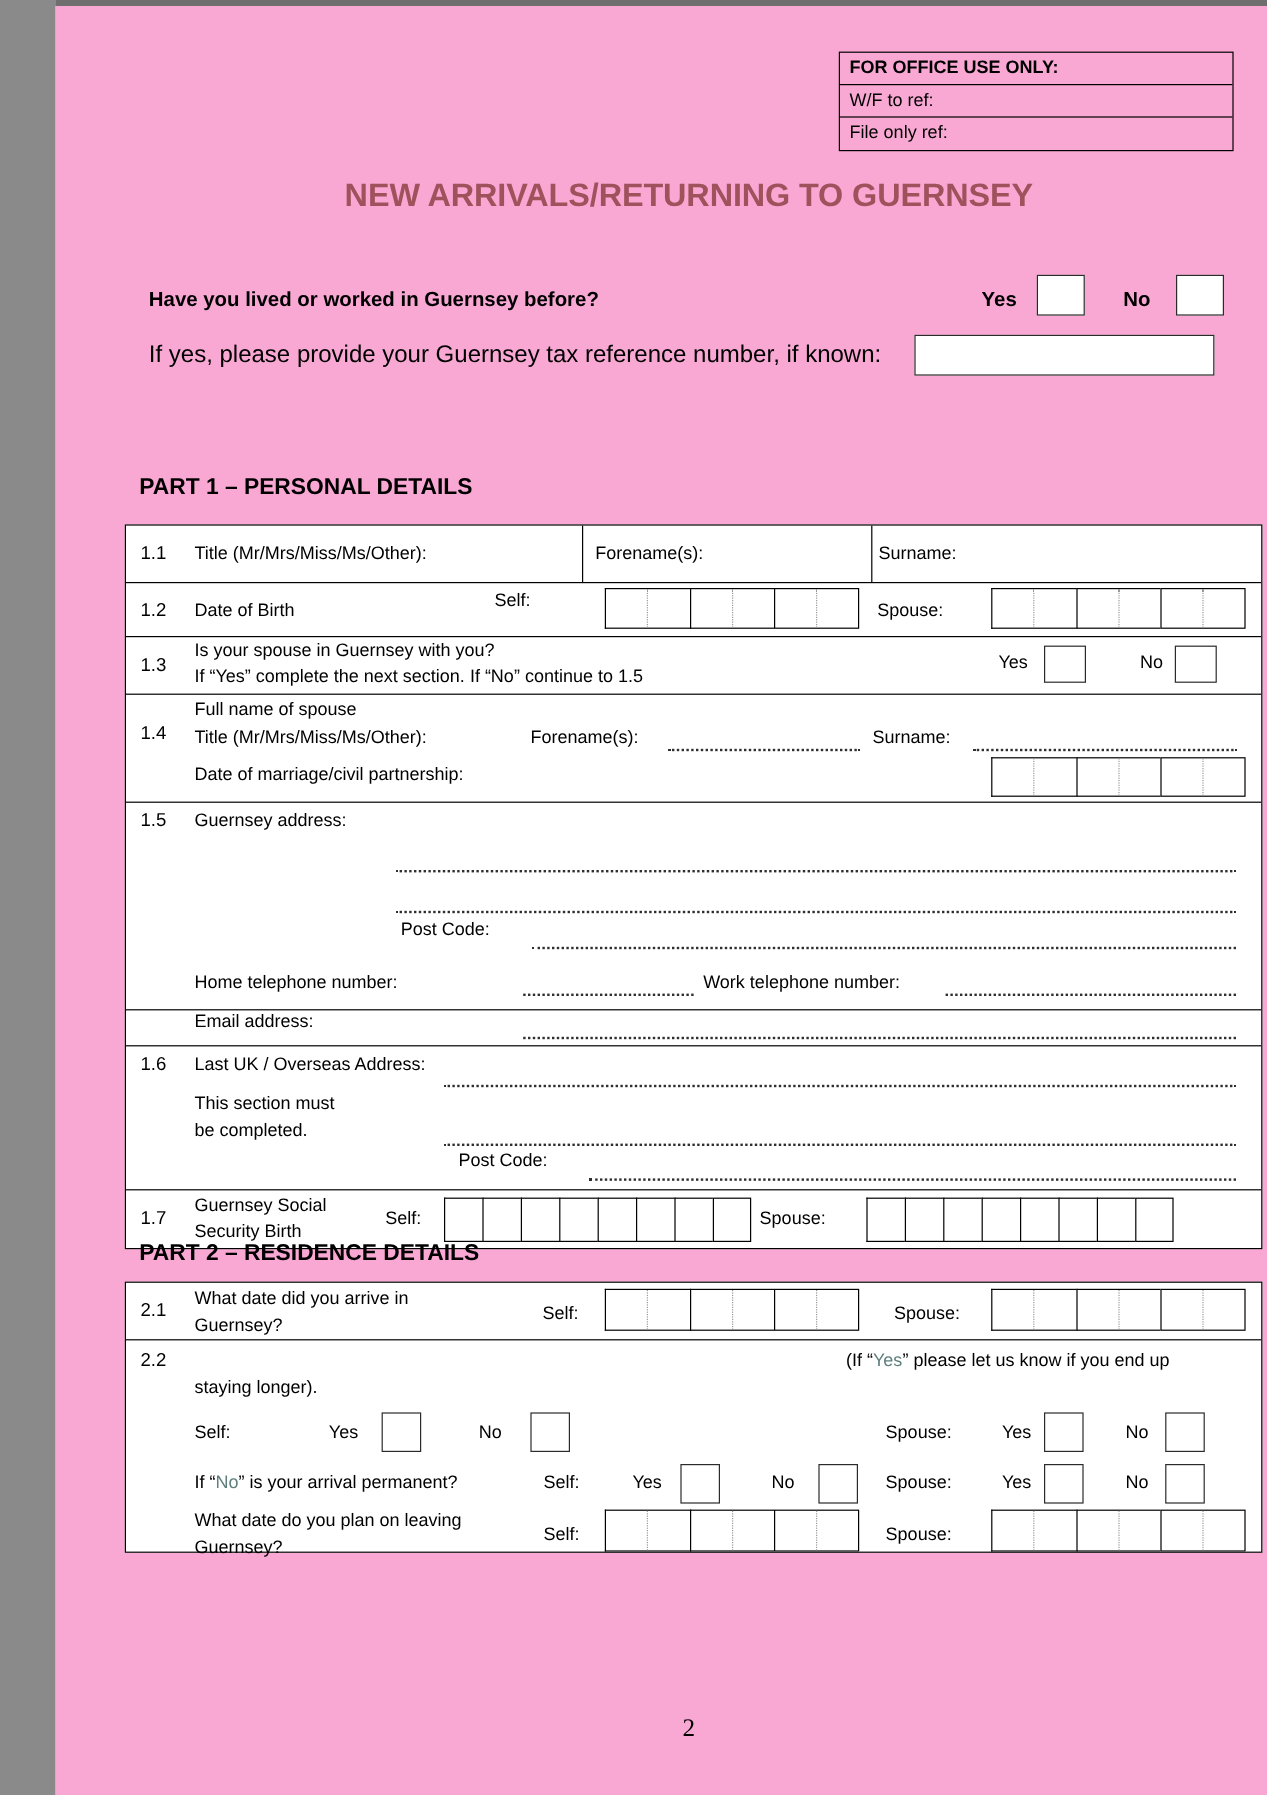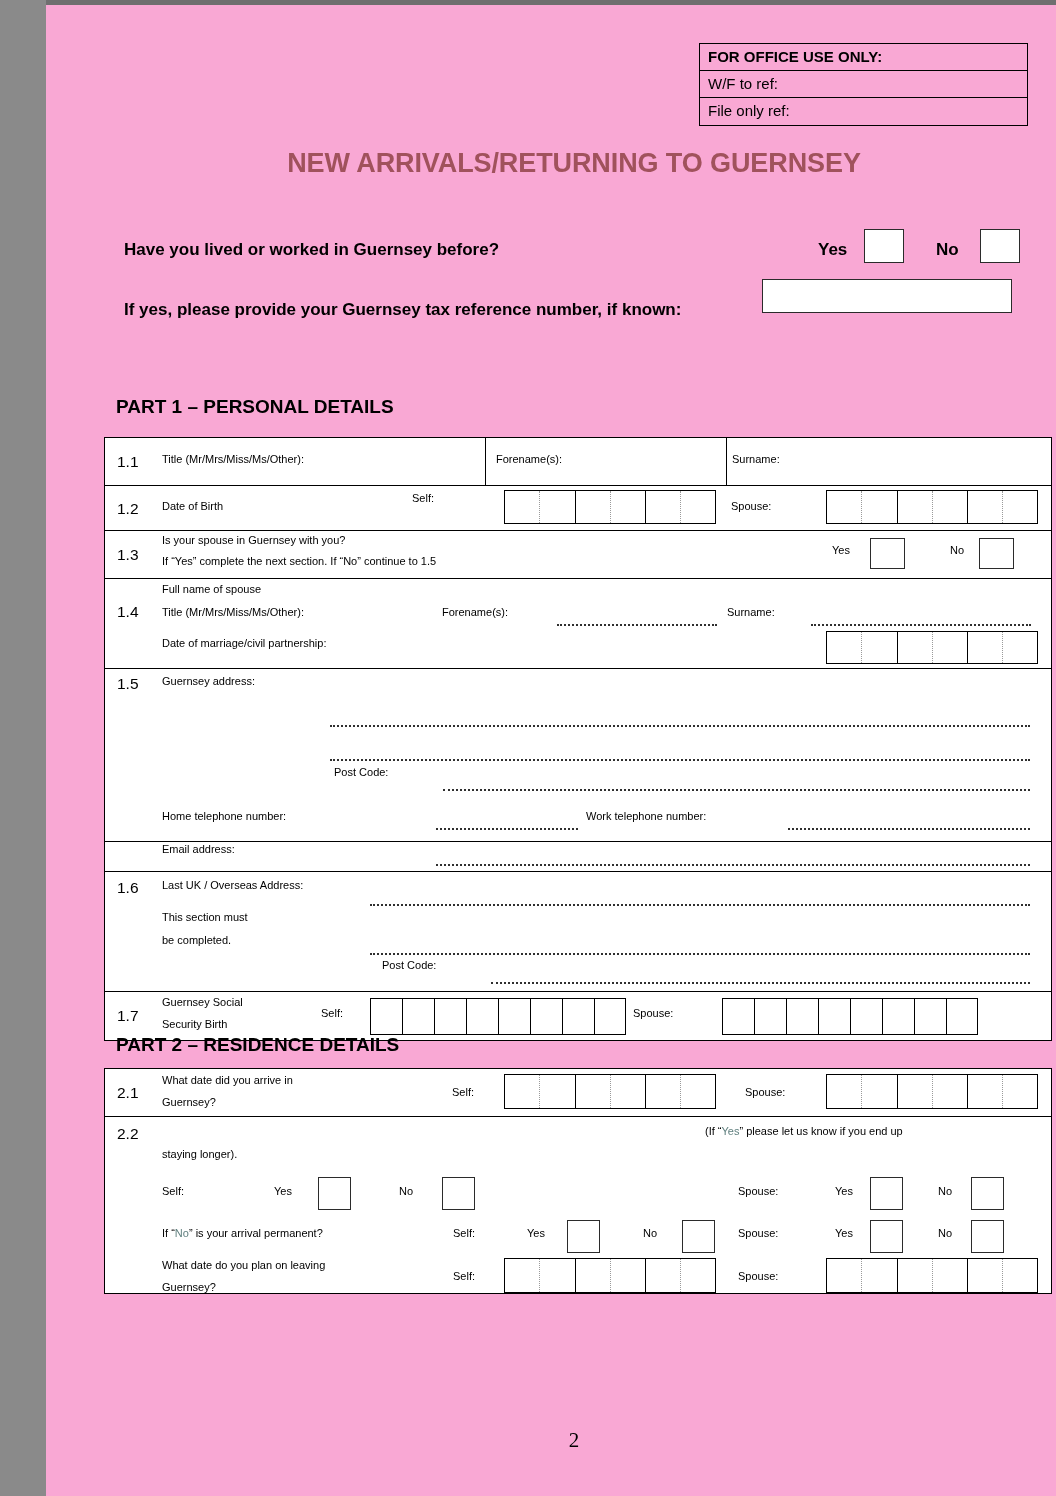--- a/index.html
+++ b/index.html
@@ -67,23 +67,23 @@
   .q-lived {
     position: absolute;
     left: 78px;
     top: 240px;
     font-size: 17px;
     font-weight: bold;
   }
   .q-taxref {
     position: absolute;
     left: 78px;
-    top: 300px;
-    font-size: 17px;
-    font-weight: bold;
+    top: 285px;
+    font-size: 20px;
+    font-weight: normal;
   }
   .lbl-yes-top {
     position: absolute;
     left: 772px; top: 240px;
     font-size: 17px; font-weight: bold;
   }
   .lbl-no-top {
     position: absolute;
     left: 890px; top: 240px;
     font-size: 17px; font-weight: bold;
@@ -141,21 +141,21 @@
   }
   .trow:last-child { border-bottom: none; }
 
   .num {
     position: absolute;
     left: 12px;
     font-size: 15.5px;
   }
   .celltxt {
     position: absolute;
-    font-size: 11px;
+    font-size: 15px;
     white-space: nowrap;
   }
   .bold { font-weight: normal; }
   .teal { color: #5f7f7e; }
 
   .vline {
     position: absolute;
     top: 0; bottom: 0;
     width: 0;
     border-left: 1.5px solid #000;

